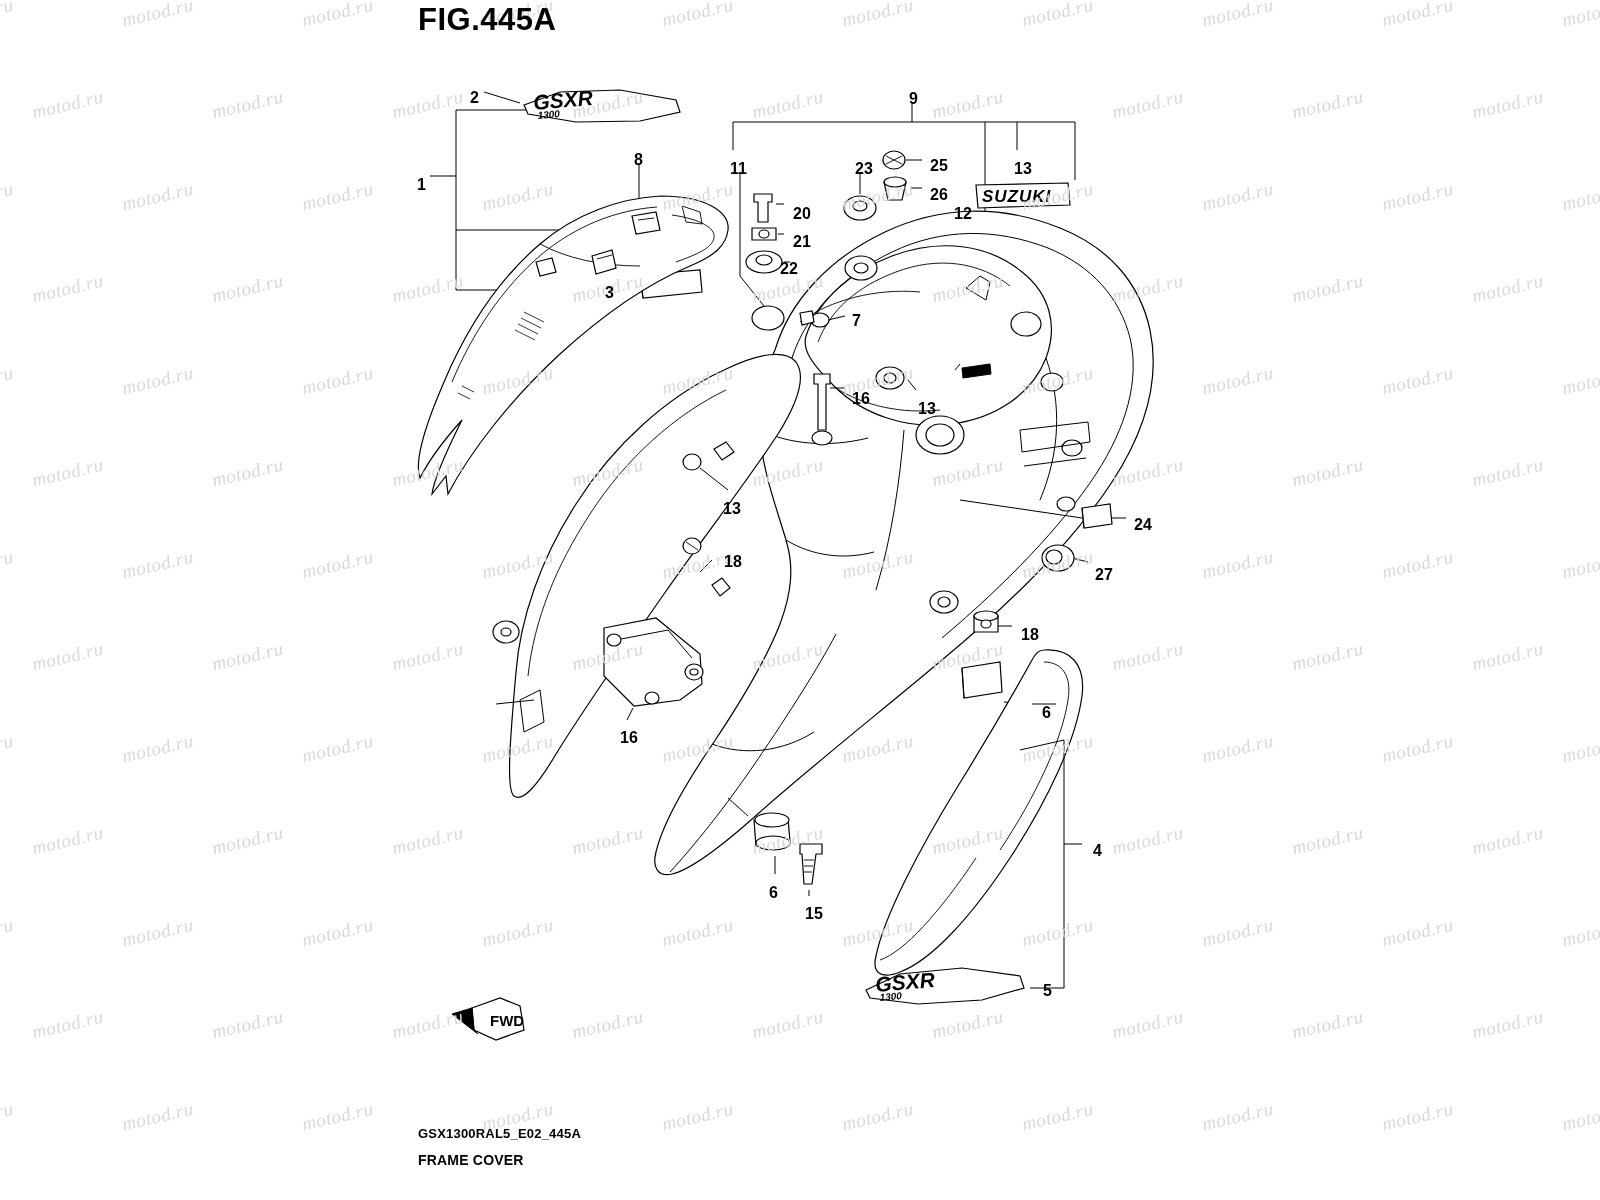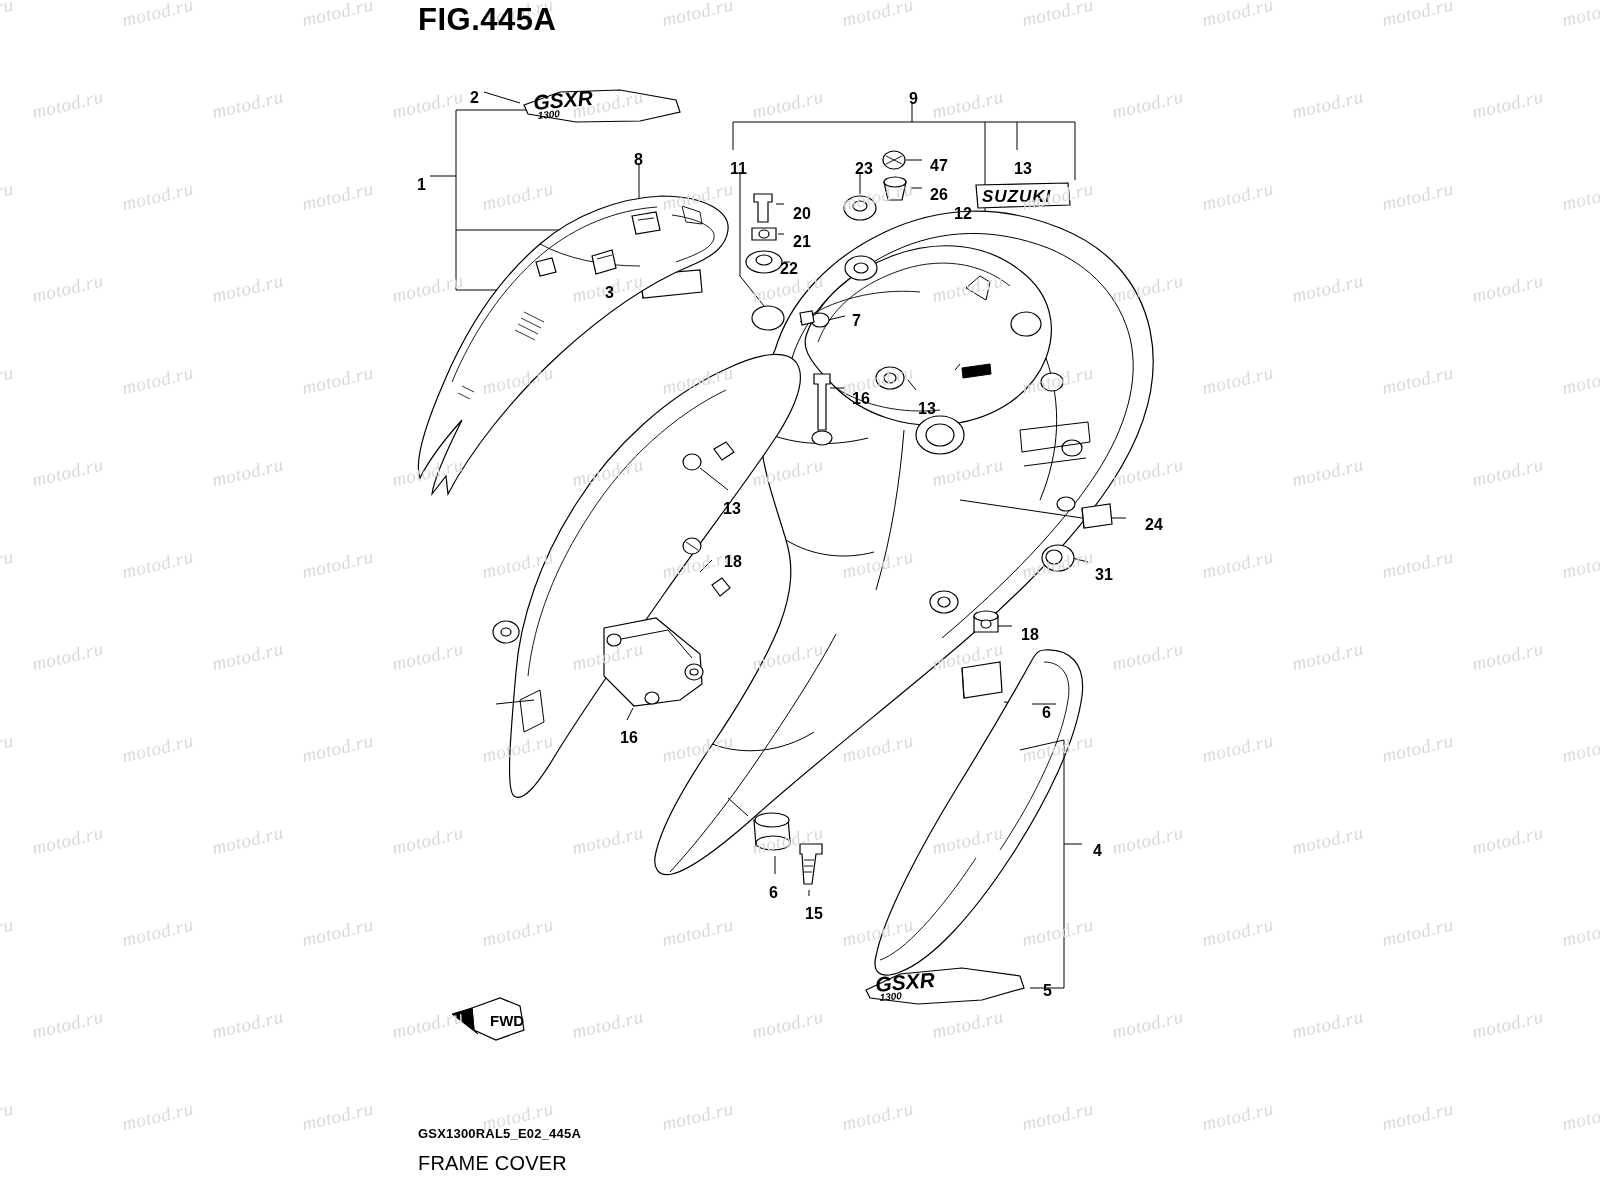--- a/index.html
+++ b/index.html
@@ -52,22 +52,22 @@
     top: 1126px;
     font-size: 13px;
     font-weight: bold;
     letter-spacing: 0.2px;
     z-index: 8;
   }
   #caption {
     position: absolute;
     left: 418px;
     top: 1152px;
-    font-size: 20px;
-    font-weight: normal;
+    font-size: 14px;
+    font-weight: bold;
     letter-spacing: 0.2px;
     z-index: 8;
   }
 
   
   .callout {
     position: absolute;
     font-size: 16px;
     font-weight: bold;
     font-family: "Liberation Sans", sans-serif;
@@ -545,19 +545,19 @@
       <div class="callout" style="left: 769px; top: 884px;">6</div>
       <div class="callout" style="left: 805px; top: 905px;">15</div>
       <div class="callout" style="left: 620px; top: 729px;">16</div>
       <div class="callout" style="left: 852px; top: 390px;">16</div>
       <div class="callout" style="left: 1021px; top: 626px;">18</div>
       <div class="callout" style="left: 724px; top: 553px;">18</div>
       <div class="callout" style="left: 793px; top: 205px; text-align: right;">20</div>
       <div class="callout" style="left: 793px; top: 233px;">21</div>
       <div class="callout" style="left: 780px; top: 260px;">22</div>
       <div class="callout" style="left: 855px; top: 160px;">23</div>
-      <div class="callout" style="left: 1134px; top: 516px; margin-left: 11px;">24</div>
-      <div class="callout" style="left: 930px; top: 157px;">47</div>
+      <div class="callout" style="left: 1134px; top: 516px;">24</div>
+      <div class="callout" style="left: 930px; top: 157px;">25</div>
       <div class="callout" style="left: 930px; top: 186px;">26</div>
-      <div class="callout" style="left: 1095px; top: 566px;">31</div>
+      <div class="callout" style="left: 1095px; top: 566px;">27</div>
     </div>
 
 </div>
 
 </body></html>

